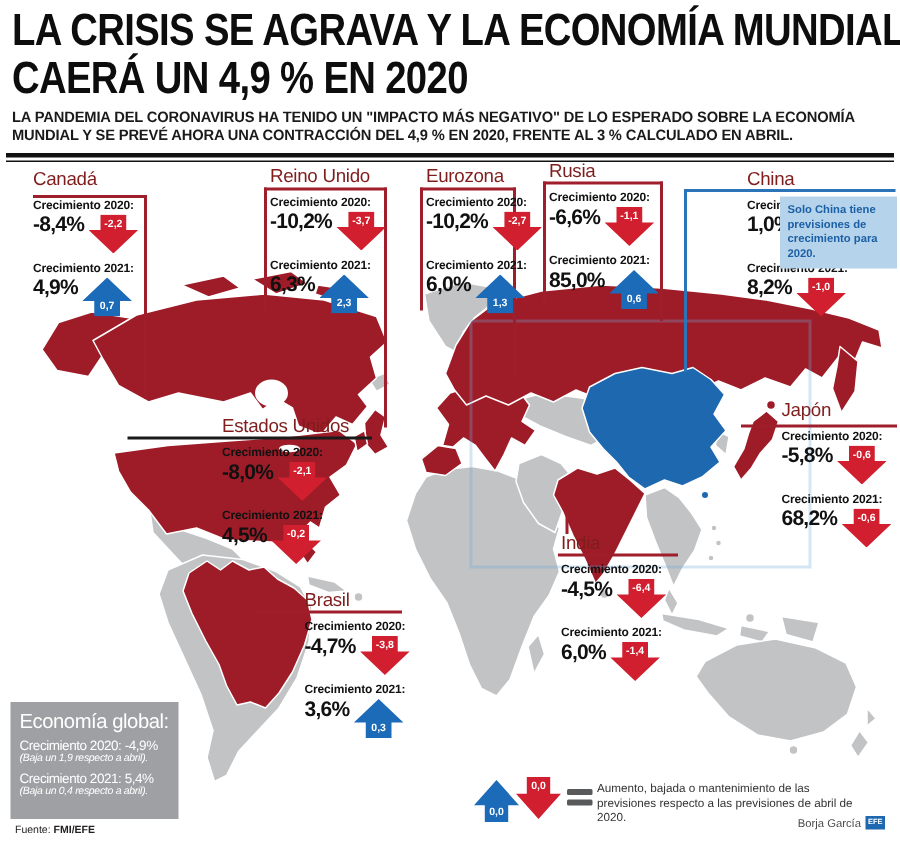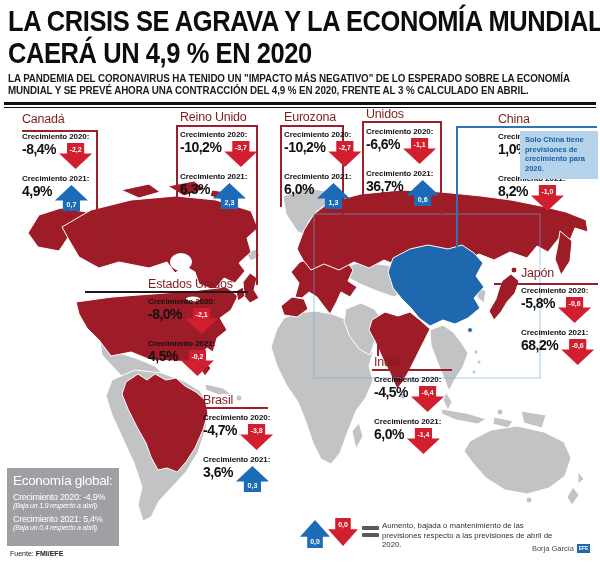--- a/index.html
+++ b/index.html
@@ -37,21 +37,21 @@
   
   #china-note{position:absolute;left:520px;top:131px;width:78px;height:48px;background:#B5D3EA;
               color:#1B5FA6;font-size:7.5px;line-height:9.5px;font-weight:700;padding:4px 5px;box-sizing:border-box;}
   
   #global-box{position:absolute;left:7px;top:468px;width:112px;height:78px;background:rgba(150,152,155,.92);
               color:#fff;padding:5px 6px;box-sizing:border-box;}
   #global-box .gtitle{font-size:13.5px;line-height:15px;letter-spacing:-0.3px;}
   #global-box .gline{font-size:9px;font-weight:400;line-height:10px;margin-top:4px;letter-spacing:-0.3px;}
   #global-box .gnote{font-size:7px;font-style:italic;line-height:8px;letter-spacing:-0.2px;}
   
-  #legend{position:absolute;left:296px;top:514px;width:280px;height:42px;}
+  #legend{position:absolute;left:312px;top:514px;width:280px;height:42px;}
   #legend .arr{position:absolute;width:30px;height:28px;top:0;}
   #legend .eqbar{position:absolute;width:17px;height:4px;background:#58595B;border-radius:1px;}
   #legend .ltext{position:absolute;left:86px;top:7px;width:178px;font-size:7.8px;line-height:9.5px;color:#333;}
   
   #source{position:absolute;left:10px;top:550px;font-size:7px;color:#222;}
   #source b{font-weight:700;}
   #author{position:absolute;right:10px;top:544px;font-size:7.5px;color:#4a4a4a;display:flex;align-items:center;gap:3px;}
   #efe-logo{display:inline-block;width:13px;height:9px;background:#1E68B0;color:#fff;font-size:5px;font-weight:700;
             text-align:center;line-height:9px;}
 </style>
@@ -190,31 +190,31 @@
     <div class="rl">Crecimiento 2021:</div>
     <div class="vrow">
         <span class="val">6,0%</span>
       <span class="arr up">
           <span class="d">1,3</span>
         </span>
       </div>
   </div>
 
   <div class="callout" style="left:366px;top:107px;width:74px;">
-    <div class="cname">Unidos</div>
+    <div class="cname">Rusia</div>
     <div class="rl">Crecimiento 2020:</div>
     <div class="vrow">
         <span class="val">-6,6%</span>
       <span class="arr down">
           <span class="d">-1,1</span>
         </span>
       </div>
     <div class="rl">Crecimiento 2021:</div>
     <div class="vrow">
-        <span class="val">36,7%</span>
+        <span class="val">85,0%</span>
       <span class="arr up">
           <span class="d">0,6</span>
         </span>
       </div>
   </div>
 
   <div class="callout" style="left:462px;top:112px;width:70px;margin-left:36px;">
     <div class="cname">China</div>
     <div class="rl">Crecimiento 2020:</div>
     <div class="vrow">

